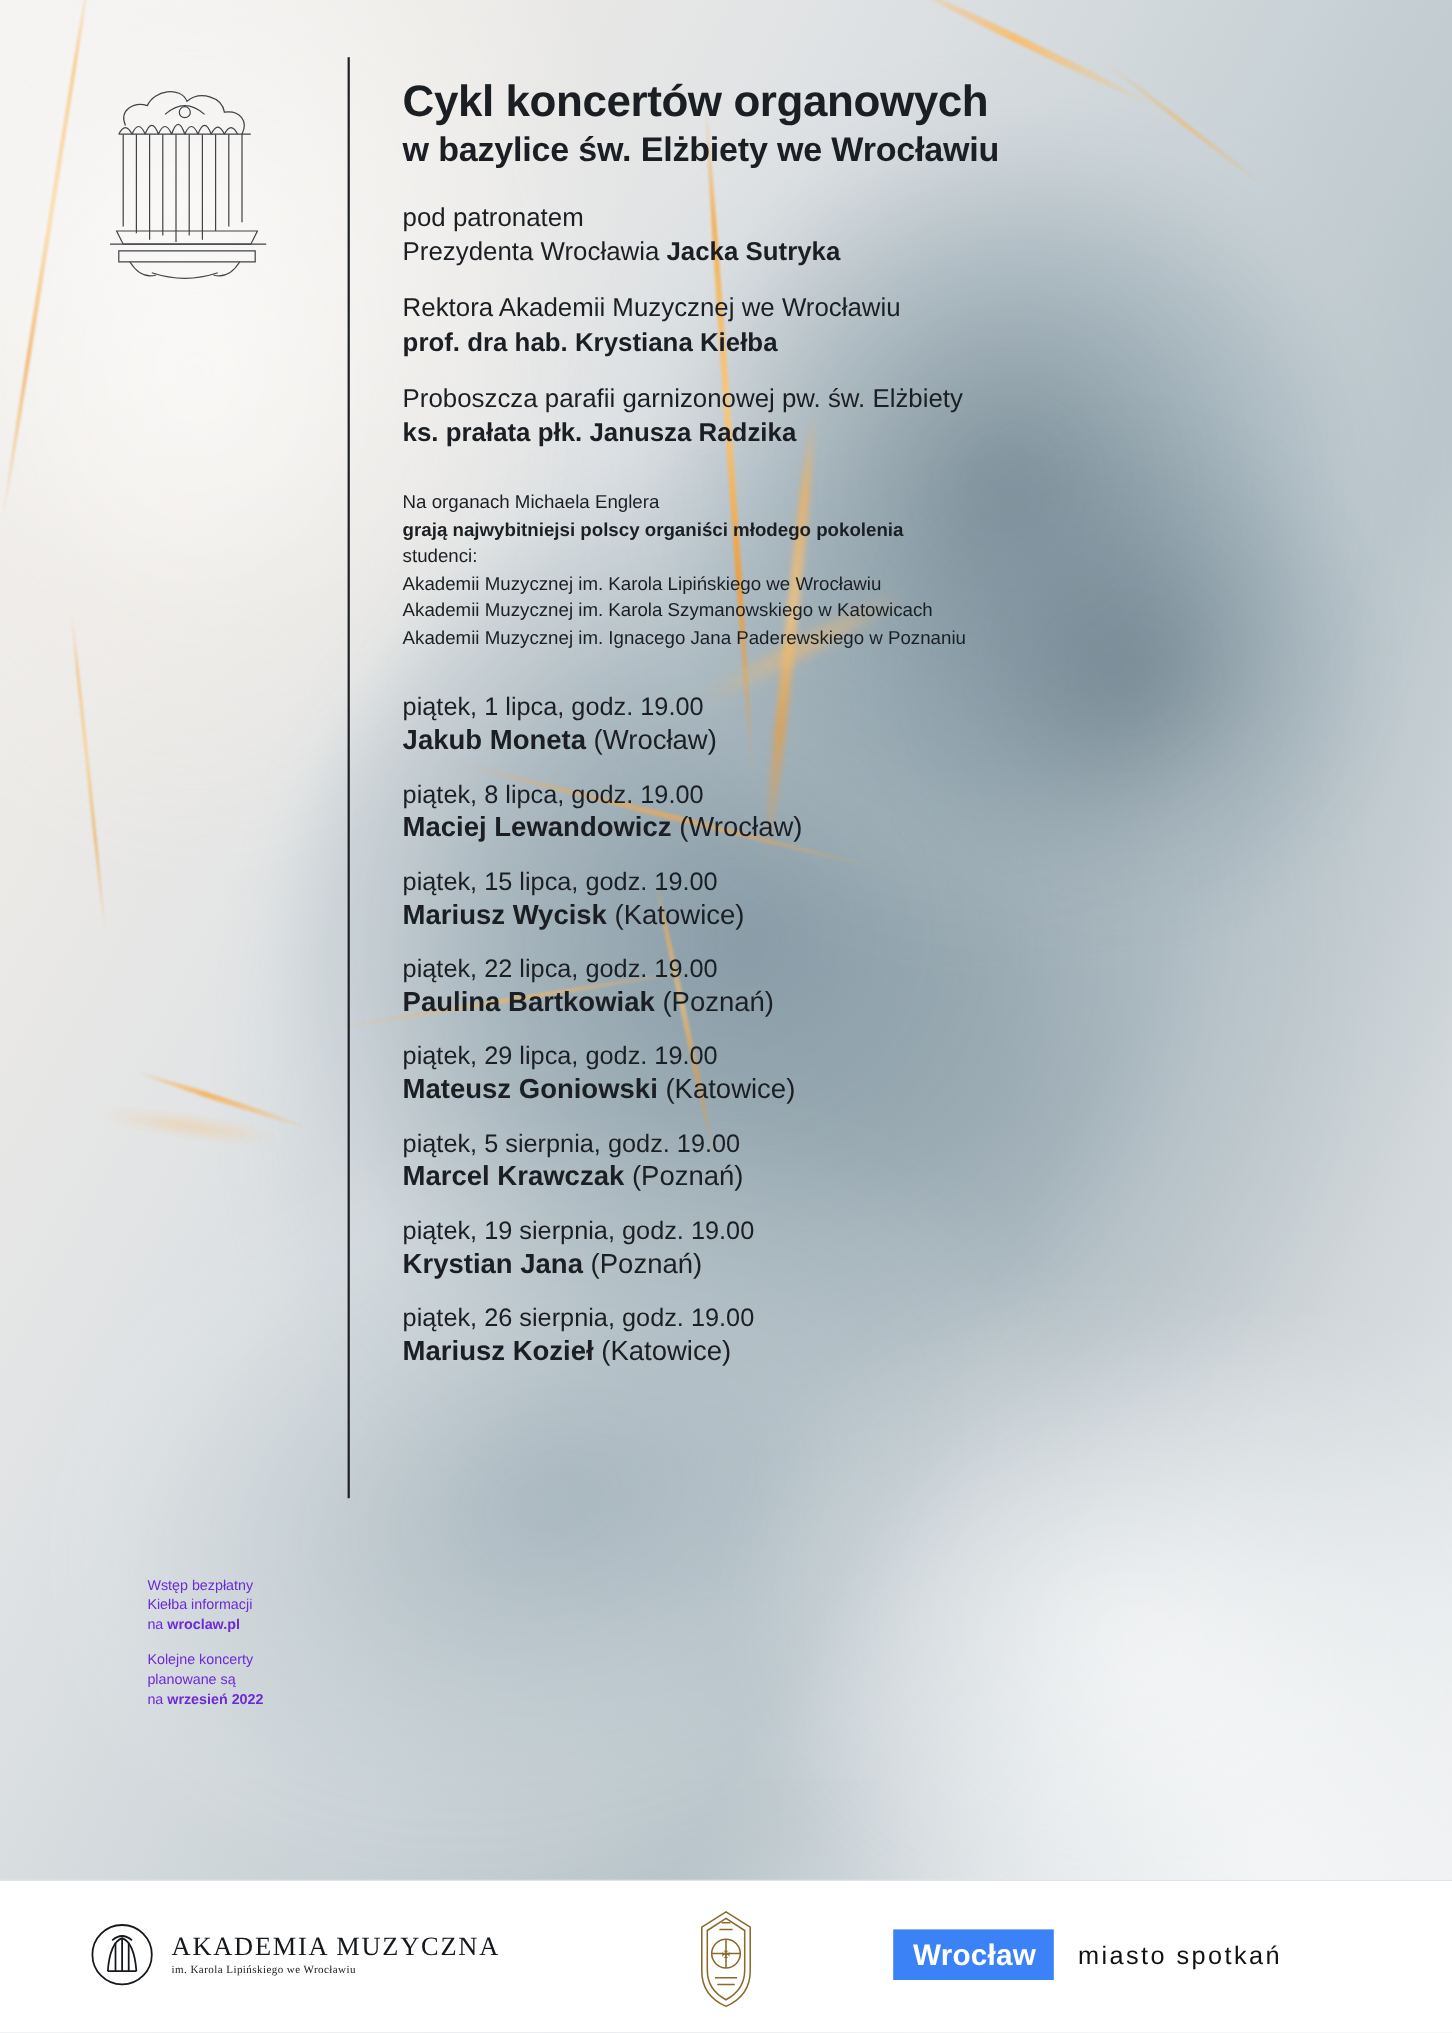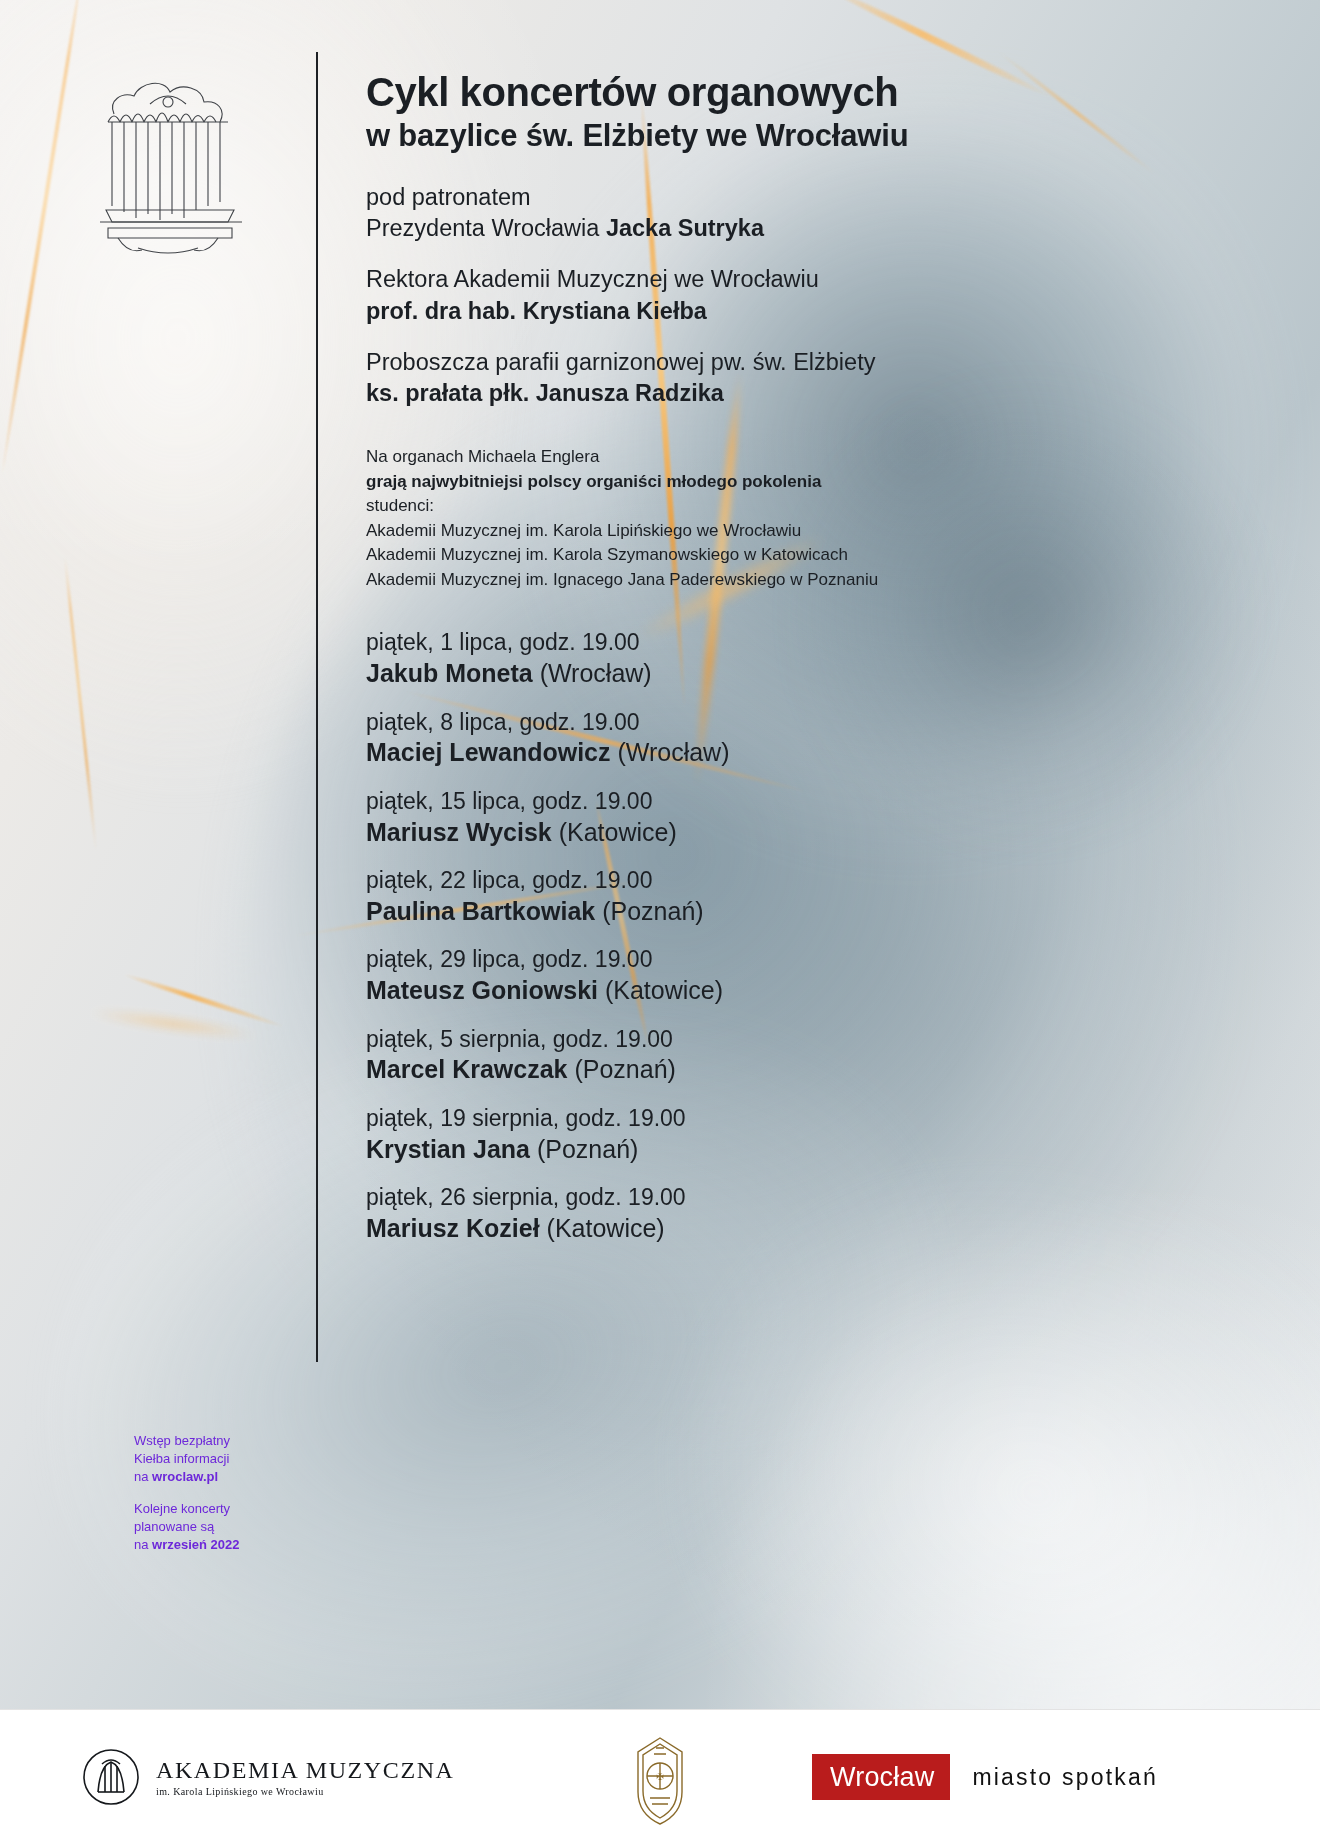--- a/index.html
+++ b/index.html
@@ -237,24 +237,24 @@
   }
   .wroclaw-logo {
     position: absolute;
     left: 812px;
     top: 44px;
     display: flex;
     align-items: stretch;
     height: 46px;
   }
   .wroclaw-logo .blk {
-    background: #b91c1c;
+    background: #3b82f6;
     color: #fff;
     font-size: 27px;
-    font-weight: 400;
+    font-weight: 700;
     letter-spacing: .2px;
     padding: 6px 16px 6px 18px;
     display: flex;
     align-items: center;
     text-align: right;
   }
   .wroclaw-logo .slogan {
     color: #111;
     font-size: 23px;
     letter-spacing: 2.2px;

